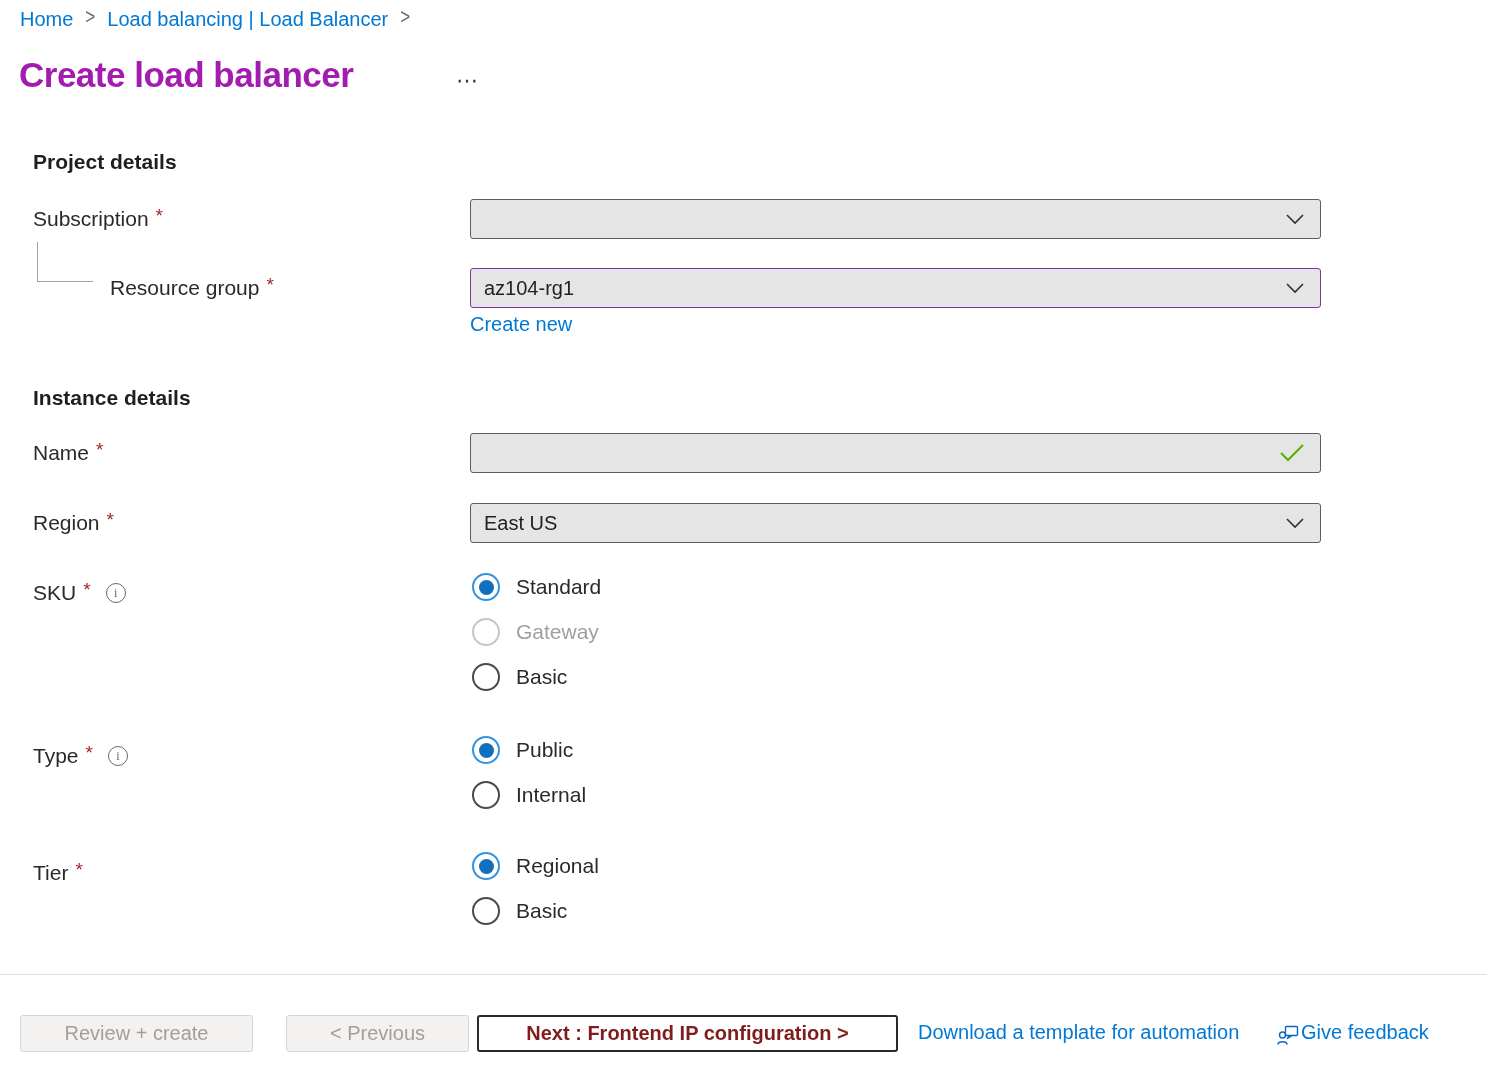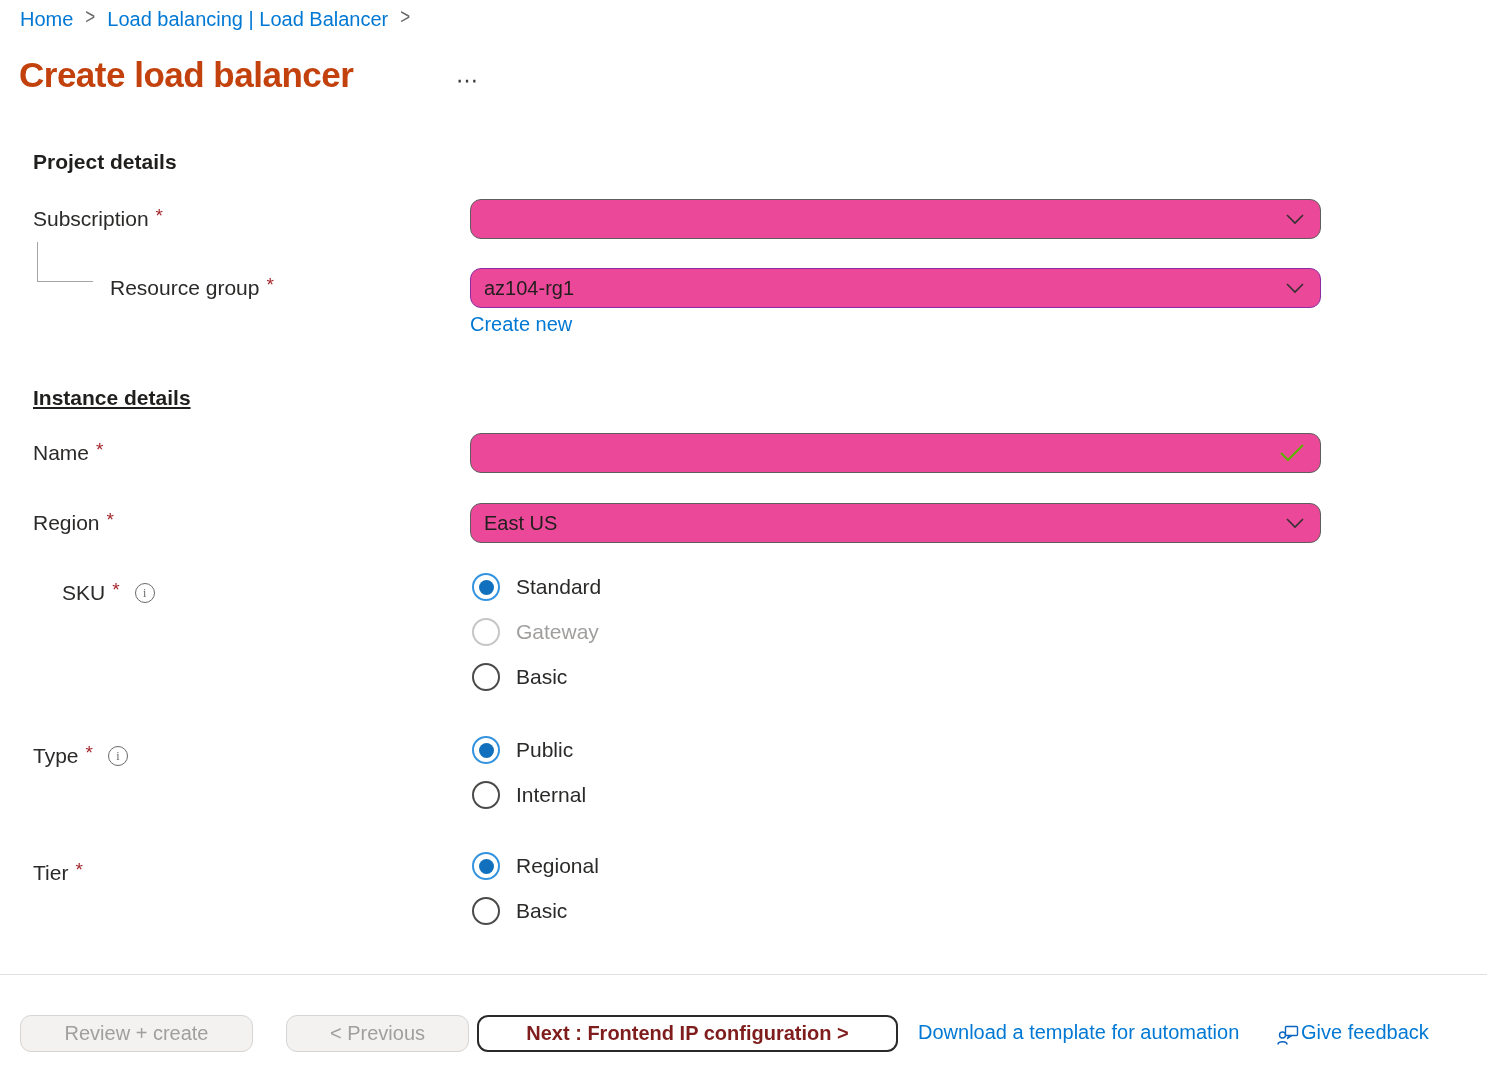--- a/index.html
+++ b/index.html
@@ -11,21 +11,21 @@
   
   .breadcrumb {
     position: absolute; top: 8px; left: 20px;
     display: flex; align-items: flex-start; gap: 10px; font-size: 20px;
   }
   .crumb { color: #0078d4; text-decoration: none; cursor: pointer; }
   .crumb-sep { color: #6b6967; font-size: 17px; padding: 0 2px; transform: scaleY(1.25); }
   
   .page-title {
     position: absolute; top: 55px; left: 19px;
-    font-size: 35px; font-weight: 700; color: #c2410c; letter-spacing: -0.5px;
+    font-size: 35px; font-weight: 700; color: #a21caf; letter-spacing: -0.5px;
   }
   .more-btn {
     position: absolute; top: 66px; left: 448px; width: 40px; height: 30px;
     border: none; background: transparent; color: #3b3a39; font-size: 22px;
     letter-spacing: 2px; cursor: pointer; text-align: center;
   }
   
   .section-heading {
     position: absolute; left: 33px;
     font-size: 21px; font-weight: 700; color: #201f1e;
@@ -38,22 +38,22 @@
   }
   .req { color: #a4262c; margin-left: 7px; font-size: 19px; position: relative; top: -3px; }
   .info-icon {
     display: inline-flex; align-items: center; justify-content: center;
     width: 20px; height: 20px; border: 1.4px solid #6b6967; border-radius: 50%;
     color: #6b6967; font-size: 12px; font-style: normal; margin-left: 15px;
     font-family: "Liberation Serif", serif; cursor: pointer;
   }
   .control { position: absolute; left: 437px; top: 0; width: 851px; }
   .textbox, .selectbox {
-    width: 851px; height: 40px; background: #ec4899;
-    border: 1px solid #605e5c; border-radius: 11px;
+    width: 851px; height: 40px; background: #e5e5e5;
+    border: 1px solid #605e5c; border-radius: 3px;
     font-size: 20px; color: #201f1e; padding: 0 44px 0 13px;
     font-family: "Liberation Sans", sans-serif;
     display: flex; align-items: center; position: relative; cursor: pointer;
   }
   .textbox input {
     border: none; outline: none; width: 100%; font-size: 20px; color: #201f1e;
     font-family: "Liberation Sans", sans-serif; background: transparent;
   }
   .selectbox.modified { border: 1px solid #8a2da5; }
   .box-icon { position: absolute; right: 15px; top: 50%; transform: translateY(-50%); display: flex; }
@@ -74,21 +74,21 @@
   .radio-item.selected .radio { border-color: #3393df; }
   .radio-item.selected .radio::after {
     content: ""; width: 15px; height: 15px; border-radius: 50%; background: #1070bd; display: block;
   }
   .radio-item.disabled .radio { border-color: #c8c6c4; }
   .radio-label { font-size: 21px; color: #2b2a29; margin-left: 16px; }
   .radio-item.disabled .radio-label { color: #a19f9d; }
   
   .footer-divider { position: absolute; top: 974px; left: 0; width: 1487px; height: 1px; background: #e1dfdd; }
   .btn {
-    position: absolute; top: 1015px; height: 37px; border-radius: 11px;
+    position: absolute; top: 1015px; height: 37px; border-radius: 3px;
     font-size: 20px; font-family: "Liberation Sans", sans-serif;
     display: flex; align-items: center; justify-content: center; cursor: pointer;
   }
   .btn-disabled { background: #f3f2f1; color: #a19f9d; border: 1px solid #d7d5d3; }
   .btn-next { background: #ffffff; color: #7f1d1d; border: 2px solid #2b2a29; font-weight: 700; }
   .footer-link { position: absolute; top: 1021px; font-size: 20px; }
   .feedback-icon { position: absolute; top: 1024px; left: 1277px; }
 </style>
 </head>
 <body>
@@ -136,21 +136,21 @@
         <svg width="20" height="12" viewBox="0 0 20 12">
             <polyline points="2,2 10,10 18,2" fill="none" stroke="#323130" stroke-width="1.6"></polyline>
           </svg>
       </span>
     </div>
   </div>
 </div>
 
 <a class="link" style="position:absolute; top:313px; left:470px;">Create new</a>
 
-<h2 class="section-heading" style="top:386px;text-decoration:underline;">Instance details</h2>
+<h2 class="section-heading" style="top:386px;">Instance details</h2>
 
 <div class="row" style="top:433px;">
   <div class="field-label">
     <span>Name</span>
     <span class="req">*</span>
   </div>
   <div class="control">
     <div class="textbox">
       <span class="box-icon">
         <svg width="26" height="20" viewBox="0 0 26 20">
@@ -172,21 +172,21 @@
       <span class="box-icon">
         <svg width="20" height="12" viewBox="0 0 20 12">
             <polyline points="2,2 10,10 18,2" fill="none" stroke="#323130" stroke-width="1.6"></polyline>
           </svg>
       </span>
     </div>
   </div>
 </div>
 
 <div class="row" style="top:573px;">
-  <div class="field-label" style="padding-top:7px; line-height:26px;margin-left:29px;">
+  <div class="field-label" style="padding-top:7px; line-height:26px;">
     <span>SKU</span>
     <span class="req">*</span>
     <i class="info-icon">i</i>
   </div>
   <div class="radio-col">
     <div class="radio-item selected">
       <span class="radio"></span>
       <span class="radio-label">Standard</span>
     </div>
     <div class="radio-item disabled">

